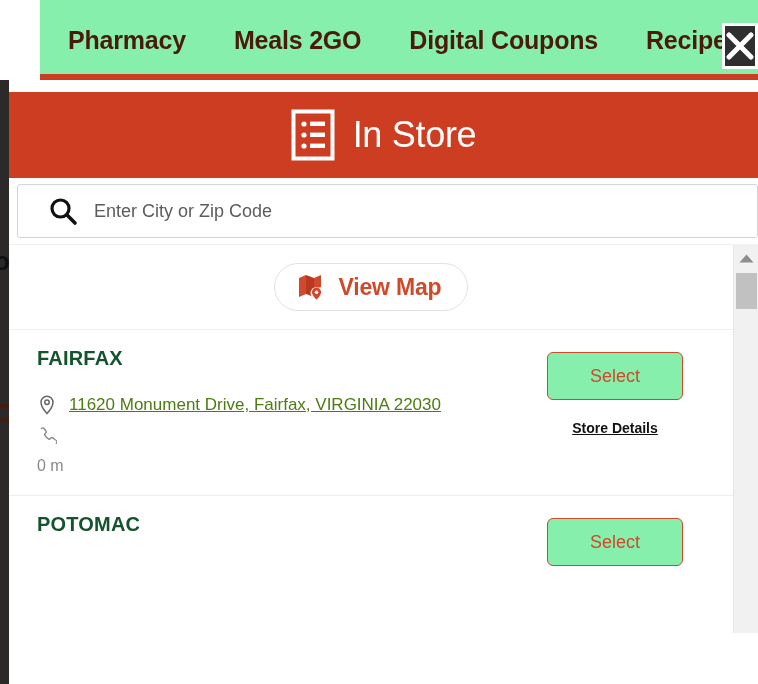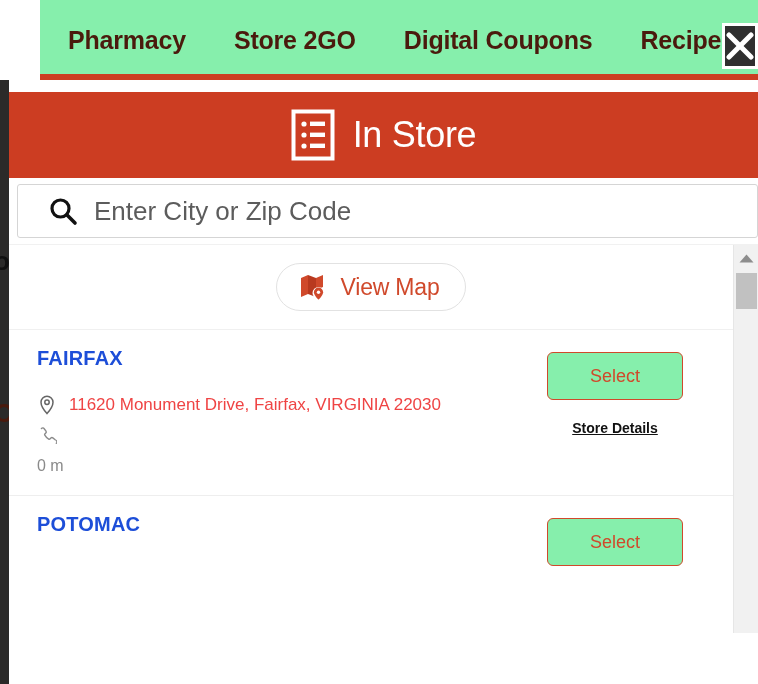--- a/index.html
+++ b/index.html
@@ -146,21 +146,21 @@
     display: flex;
     align-items: center;
     padding-left: 30px;
     gap: 16px;
   }
   .search-icon { width: 30px; height: 30px; display:block; flex:none; }
   .search-input {
     border: none;
     outline: none;
     font-family: "Liberation Sans", sans-serif;
-    font-size: 26px;
+    font-size: 18px;
     color: #4d7c0f;
     background: transparent;
     width: 600px;
     padding: 0;
   }
   .search-input::placeholder { color: #5c5c5c; opacity: 1; }
 
   
   .scroll-area {
     position: relative;
@@ -174,20 +174,21 @@
     left: 0; top: 0;
     width: 724px;
     height: 100%;
   }
 
   .viewmap-row {
     height: 84px;
     display: flex;
     align-items: center;
     justify-content: center;
+    font-weight: bold;
   }
   .viewmap-btn {
     display: flex;
     align-items: center;
     gap: 14px;
     height: 48px;
     padding: 0 26px 0 22px;
     border: 1px solid #e2e2e2;
     border-radius: 24px;
     background: #ffffff;
@@ -205,36 +206,37 @@
   .store-row {
     position: relative;
     padding: 18px 0 20px 28px;
     border-top: 1px solid #eeeeee;
     min-height: 165px;
   }
   .store-row.first { border-top: 1px solid #f0f0f0; }
   .store-name {
     font-size: 20px;
     font-weight: bold;
-    color: #1d4ed8;
+    color: #14532d;
     letter-spacing: 0.2px;
     line-height: 1;
     margin-bottom: 26px;
   }
   .store-line {
     display: flex;
     align-items: center;
     gap: 12px;
     margin-bottom: 9px;
   }
   .line-icon { width: 20px; height: 22px; flex: none; display:block; }
   .store-addr {
     font-size: 17px;
-    color: #ef4444;
+    color: #4d7c0f;
     line-height: 1.2;
+    text-decoration: underline;
   }
   .store-phone {
     font-size: 17px;
     color: #555555;
     line-height: 1.2;
     margin-left: 4px;
   }
   .store-distance {
     font-size: 16px;
     color: #8a8a8a;
@@ -319,21 +321,21 @@
 </style>
 </head>
 <body>
 
 <div id="root">
 
   <div class="page-backdrop">
     <div class="nav-bar">
       <div class="nav-items">
         <span class="nav-item">Pharmacy</span>
-        <span class="nav-item">Store 2GO</span>
+        <span class="nav-item">Meals 2GO</span>
         <span class="nav-item">Digital Coupons</span>
         <span class="nav-item">Recipes</span>
       </div>
       <div class="nav-underline"></div>
     </div>
     <div class="ghost-strip">
       <span class="ghost-glyph ghost-o">op</span>
       <span class="ghost-glyph ghost-c">C</span>
     </div>
   </div>

